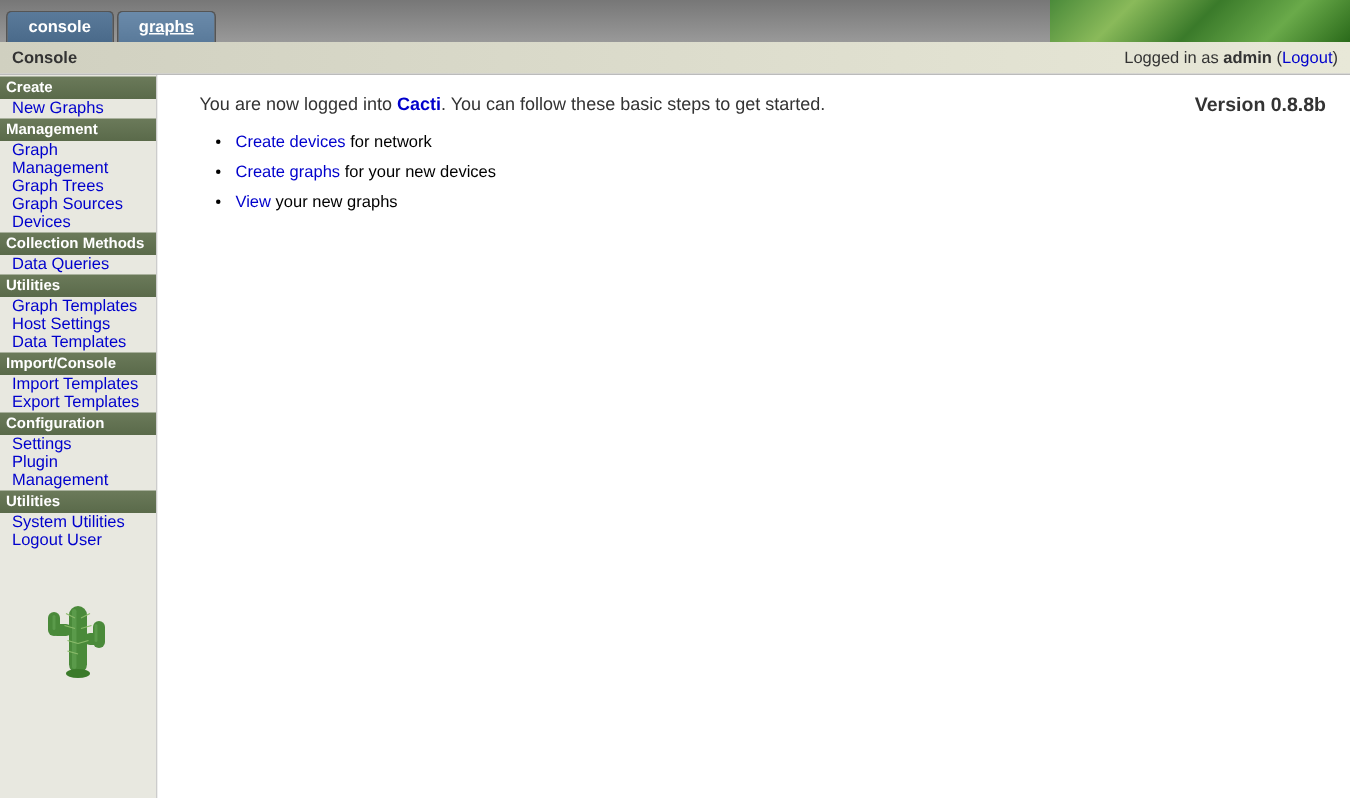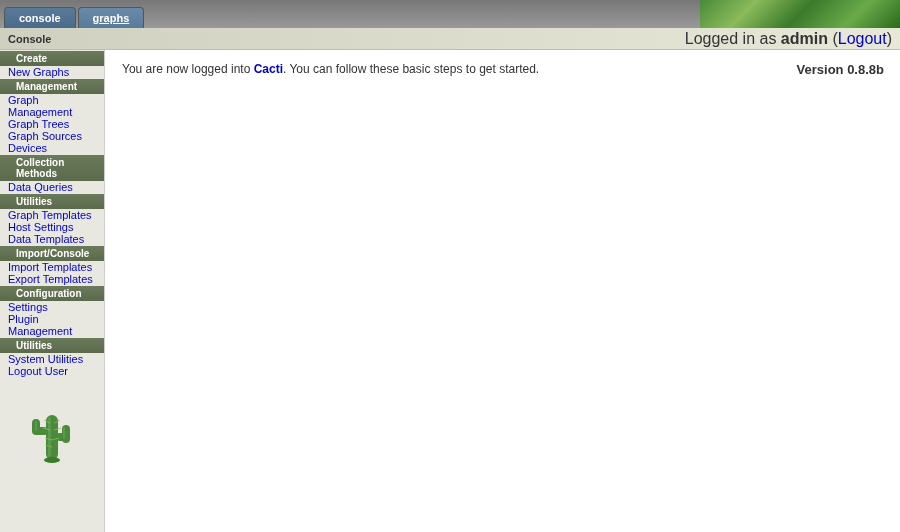--- a/index.html
+++ b/index.html
@@ -42,21 +42,21 @@
       justify-content: space-between;
       padding: 0 8px;
       border-bottom: 1px solid #bbb;
     }
     #header-bar .console-label {
       font-size: 11px;
       color: #333;
       font-weight: bold;
     }
     #header-bar .login-info {
-      font-size: 16px;
+      font-size: 11px;
       color: #333;
     }
     #header-bar .login-info a {
       color: #0000cc;
       text-decoration: none;
     }
 
     
     #main-layout {
       display: flex;
@@ -70,21 +70,21 @@
       border-right: 1px solid #ccc;
       overflow-y: auto;
       flex-shrink: 0;
     }
 
     .sidebar-section-header {
       background: linear-gradient(to bottom, #6b7a5a, #5a6a4a);
       color: #fff;
       font-size: 10px;
       font-weight: bold;
-      padding: 2px 16px;
+      padding: 2px 4px;
       margin-top: 1px;
     }
     .sidebar-item {
       display: block;
       padding: 0 8px;
       font-size: 11px;
       color: #0000cc;
       text-decoration: none;
       cursor: pointer;
     }
@@ -100,21 +100,21 @@
 
     
     .cactus-container {
       width: 60px;
       height: 80px;
     }
 
     
     #content {
       flex: 1;
-      padding: 12px 17px;
+      padding: 12px 28px;
       background: #fff;
       position: relative;
     }
     #content .welcome-text {
       font-size: 12px;
       color: #333;
       margin-bottom: 10px;
     }
     #content .welcome-text a {
       color: #0000cc;
@@ -224,16 +224,27 @@
           <line x1="30" y1="45" x2="37" y2="43" stroke="#8aba6a" stroke-width="0.8"></line>
         </svg>
       </div>
     </div>
   </div>
 
   <div id="content">
     <div class="welcome-text">
       You are now logged into <a href="#">Cacti</a>. You can follow these basic steps to get started.
     </div>
+    <ul>
+      <li>
+        <a href="#">Create devices</a> for network
+      </li>
+      <li>
+        <a href="#">Create graphs</a> for your new devices
+      </li>
+      <li>
+        <a href="#">View</a> your new graphs
+      </li>
+    </ul>
     <div id="version">Version 0.8.8b</div>
   </div>
 
 </div>
 
 </body></html>

